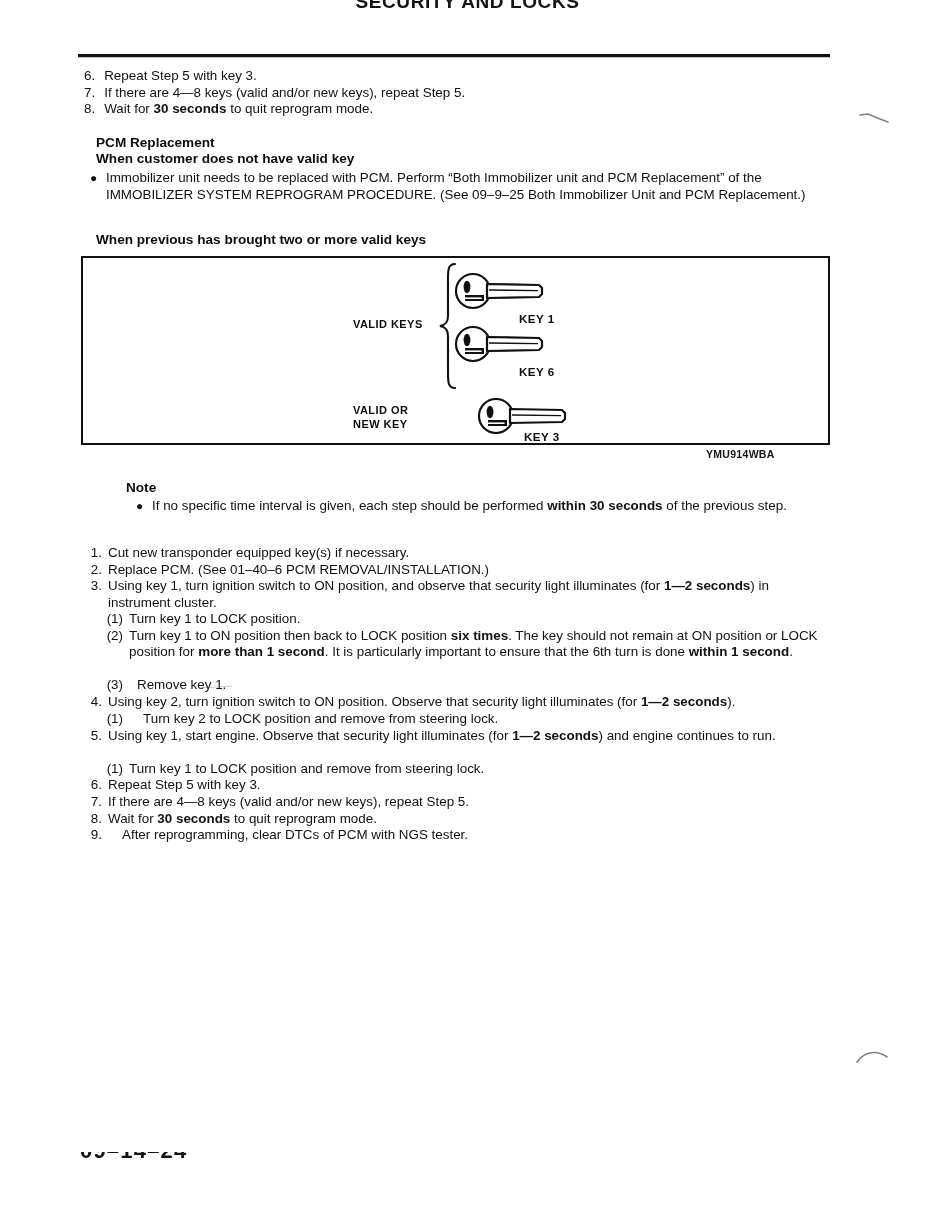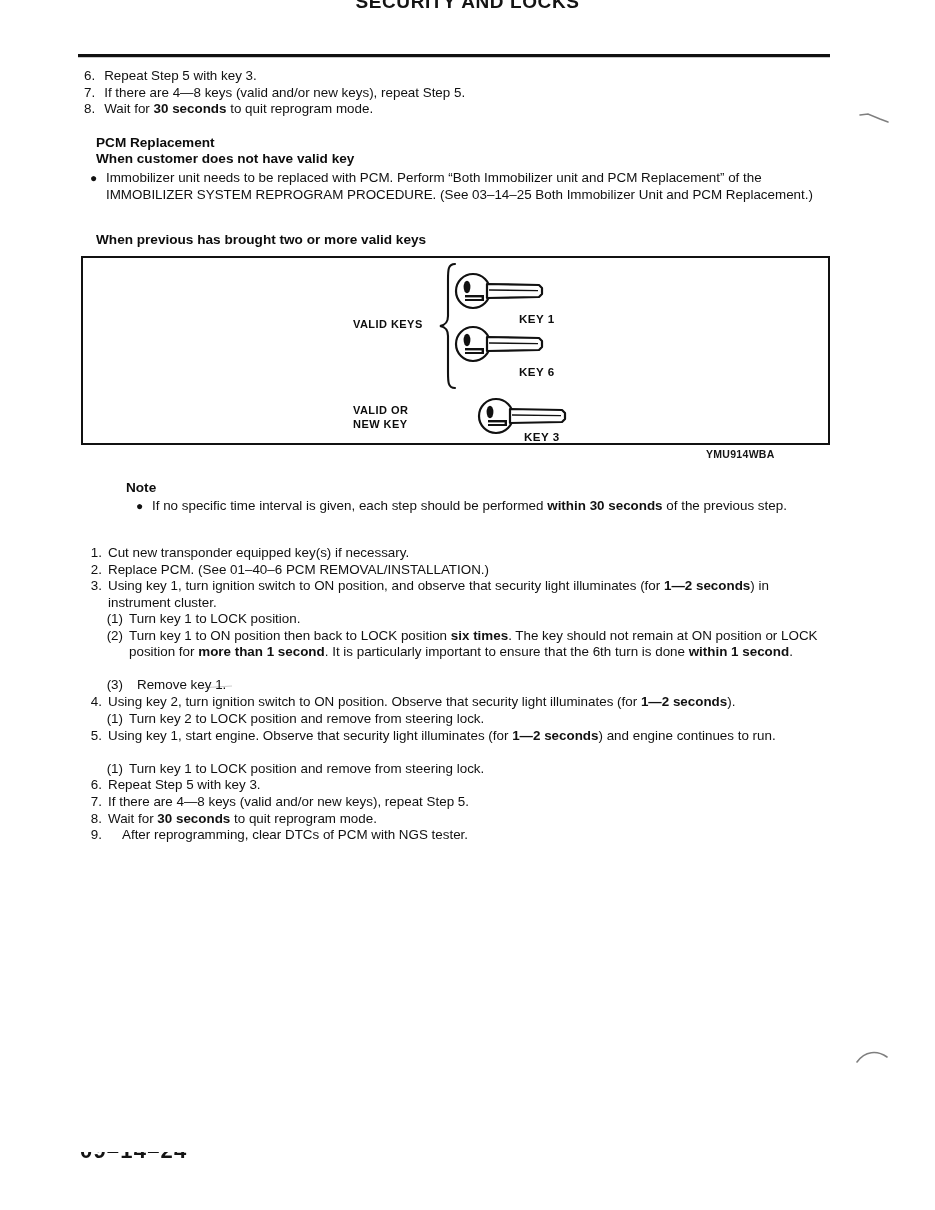--- a/index.html
+++ b/index.html
@@ -187,21 +187,21 @@
   <div class="num-row" style="left:84px; top:101px; width:700px;">
     <span class="marker">8.</span>
     <span class="body" style="margin-left:9px;"><span>Wait for </span><span class="bold">30 seconds</span><span> to quit reprogram mode.</span></span>
   </div>
 
   <div class="heading" style="left:84px; top:135px;">PCM Replacement</div>
   <div class="heading" style="left:84px; top:151px;">When customer does not have valid key</div>
 
   <div class="bullet-row" style="left:90px; top:170px; width:742px;">
     <span class="dot">●</span>
-    <span class="body">Immobilizer unit needs to be replaced with PCM. Perform “Both Immobilizer unit and PCM Replacement” of the IMMOBILIZER SYSTEM REPROGRAM PROCEDURE. (See 03–14–25 Both Immobilizer Unit and PCM Replacement.)</span>
+    <span class="body">Immobilizer unit needs to be replaced with PCM. Perform “Both Immobilizer unit and PCM Replacement” of the IMMOBILIZER SYSTEM REPROGRAM PROCEDURE. (See 09–9–25 Both Immobilizer Unit and PCM Replacement.)</span>
   </div>
 
   <div class="heading" style="left:84px; top:232px;">When previous has brought two or more valid keys</div>
 
   <div class="figure-box"></div>
 
   <div class="fig-label" style="left:353px; top:317px;">
     <span>VALID KEYS</span>
   </div>
 
@@ -297,21 +297,21 @@
     <span class="body" style="margin-left:14px;">Remove key 1.</span>
   </div>
 
   <div class="num-row" style="left:84px; top:694px; width:744px;">
     <span class="marker" style="width:18px;">4.</span>
     <span class="body" style="margin-left:6px;"><span>Using key 2, turn ignition switch to ON position. Observe that security light illuminates (for </span><span class="bold">1—2 seconds</span><span>).</span></span>
   </div>
 
   <div class="num-row" style="left:101px; top:711px; width:700px;">
     <span class="marker" style="width:22px;">(1)</span>
-    <span class="body" style="margin-left:6px;">Turn key 2 to LOCK position and remove from steering lock.</span>
+    <span class="body" style="margin-left:20px;">Turn key 2 to LOCK position and remove from steering lock.</span>
   </div>
 
   <div class="num-row" style="left:84px; top:728px; width:744px;">
     <span class="marker" style="width:18px;">5.</span>
     <span class="body" style="margin-left:6px;"><span>Using key 1, start engine. Observe that security light illuminates (for </span><span class="bold">1—2 seconds</span><span>) and engine continues to run.</span></span>
   </div>
 
   <div class="num-row" style="left:101px; top:761px; width:700px;">
     <span class="marker" style="width:22px;">(1)</span>
     <span class="body" style="margin-left:6px;">Turn key 1 to LOCK position and remove from steering lock.</span>

